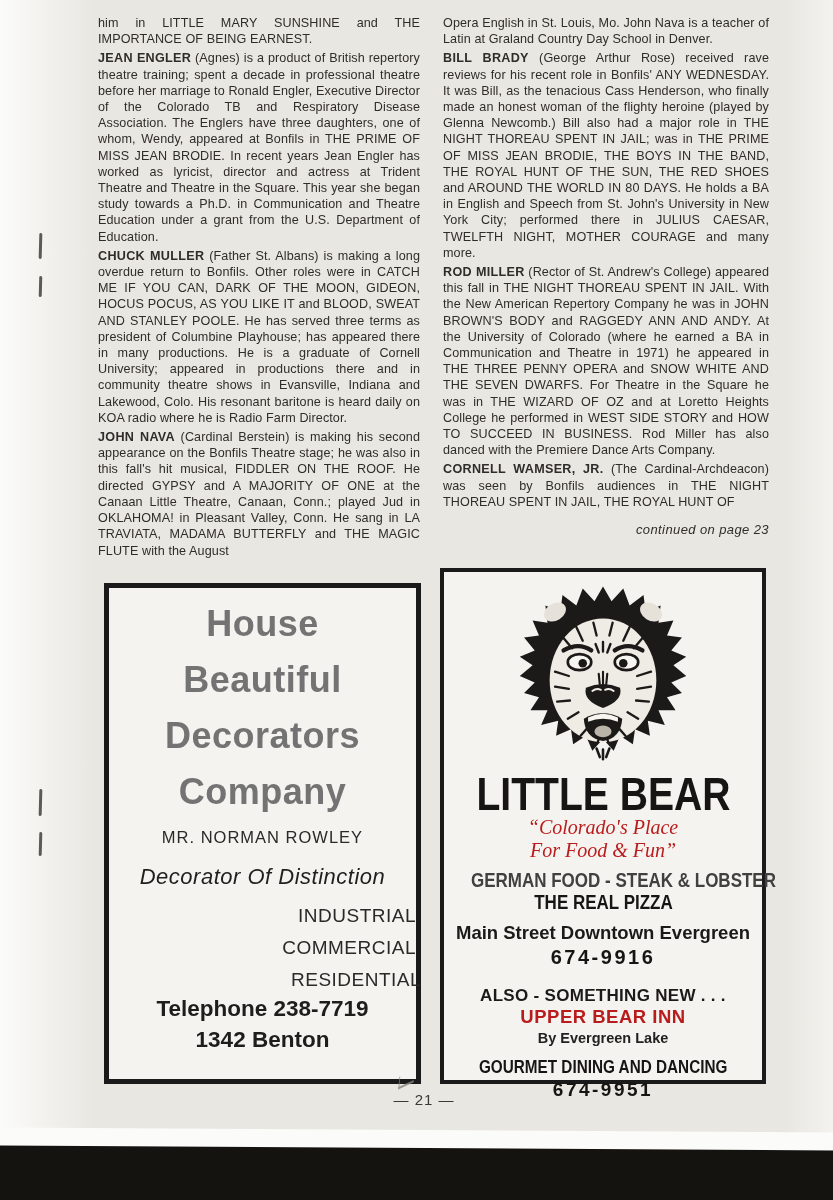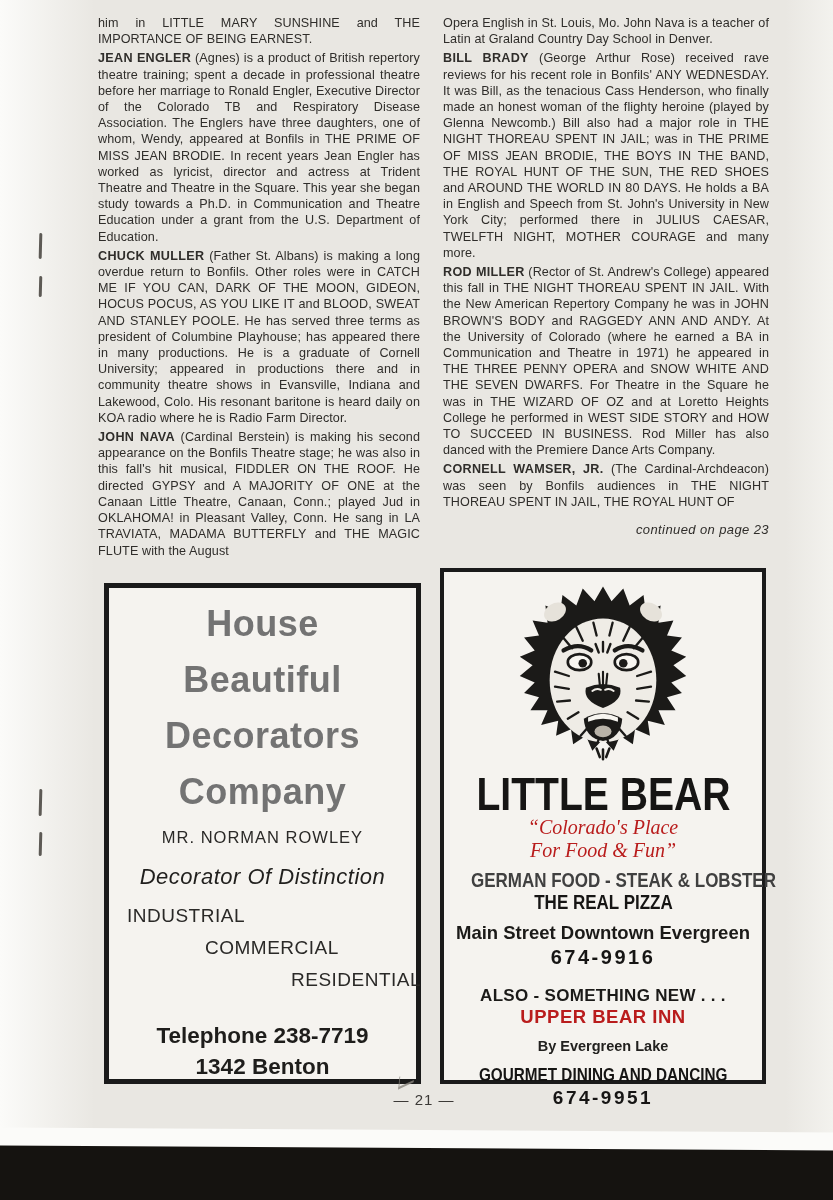--- a/index.html
+++ b/index.html
@@ -37,38 +37,38 @@
 
   
   .ad { position:absolute; background:#f5f3ef; border:5px solid #1a1a1a; box-sizing:border-box; }
   .ad-house { left:104px; top:583px; width:317px; height:501px; text-align:center; }
   .ad-bear  { left:440px; top:568px; width:326px; height:516px; border-width:4px; text-align:center; }
 
   .hb-title { font-size:36px; font-weight:bold; line-height:56px; letter-spacing:0.5px; color:#737373; }
   .hb-title-wrap { margin-top:8px; }
   .hb-name { font-size:16.5px; letter-spacing:1px; margin-top:8px; color:#2a2927; }
   .hb-tagline { font-style:italic; font-size:22px; margin-top:17px; letter-spacing:0.5px; color:#201f1d; }
-  .hb-services { text-align:left; font-size:19px; line-height:32px; margin-top:10px; letter-spacing:0.5px; color:#2a2927; }
+  .hb-services { text-align:right; font-size:19px; line-height:32px; margin-top:10px; letter-spacing:0.5px; color:#2a2927; }
   .hb-svc-1 { padding-left:18px; }
   .hb-svc-2 { padding-left:96px; }
   .hb-svc-3 { padding-left:182px; }
-  .hb-phone { font-size:22.5px; font-weight:bold; margin-top:27px; color:#1e1d1b; }
+  .hb-phone { font-size:22.5px; font-weight:bold; color:#1e1d1b; }
   .hb-address { font-size:22.5px; font-weight:bold; margin-top:5px; color:#1e1d1b; }
 
   .bear-art { display:block; margin:8px auto 0; }
   .cond { display:inline-block; transform:scaleX(0.85); transform-origin:center; white-space:nowrap; }
   .lb-name { font-size:46px; font-weight:bold; line-height:44px; margin-top:0; color:#161514; letter-spacing:0px; }
   .lb-slogan { font-family:"Liberation Serif", serif; font-style:italic; font-size:20px; line-height:23px; color:#b91c1c; }
   .lb-menu { font-weight:bold; font-size:20px; line-height:22px; margin-top:7px; color:#404040; }
   .lb-menu2 { font-weight:bold; font-size:20px; line-height:22px; color:#161514; }
   .lb-location { font-weight:bold; font-size:18.5px; margin-top:9px; color:#1b1a18; }
   .lb-phone { font-weight:bold; font-size:20px; letter-spacing:2.5px; margin-top:2px; color:#161514; }
   .lb-also1 { font-weight:bold; font-size:17px; margin-top:17px; letter-spacing:0.3px; color:#1b1a18; }
   .lb-also2 { font-weight:bold; font-size:18.5px; margin-top:0; letter-spacing:0.5px; color:#b91c1c; }
-  .lb-by { font-weight:bold; font-size:14.5px; margin-top:10px; color:#22211f; }
+  .lb-by { font-weight:bold; font-size:14.5px; margin-top:2px; color:#22211f; }
   .lb-gourmet { font-weight:bold; font-size:18px; line-height:20px; margin-top:11px; color:#161514; }
   .lb-phone2 { font-weight:bold; font-size:19px; letter-spacing:2.5px; margin-top:2px; color:#161514; }
 
   .page-num { position:absolute; left:0; top:1091px; width:848px; text-align:center;
     font-size:15px; letter-spacing:1px; color:#3c3a37; }
 </style>
 </head>
 <body>
 
 <div class="page">

